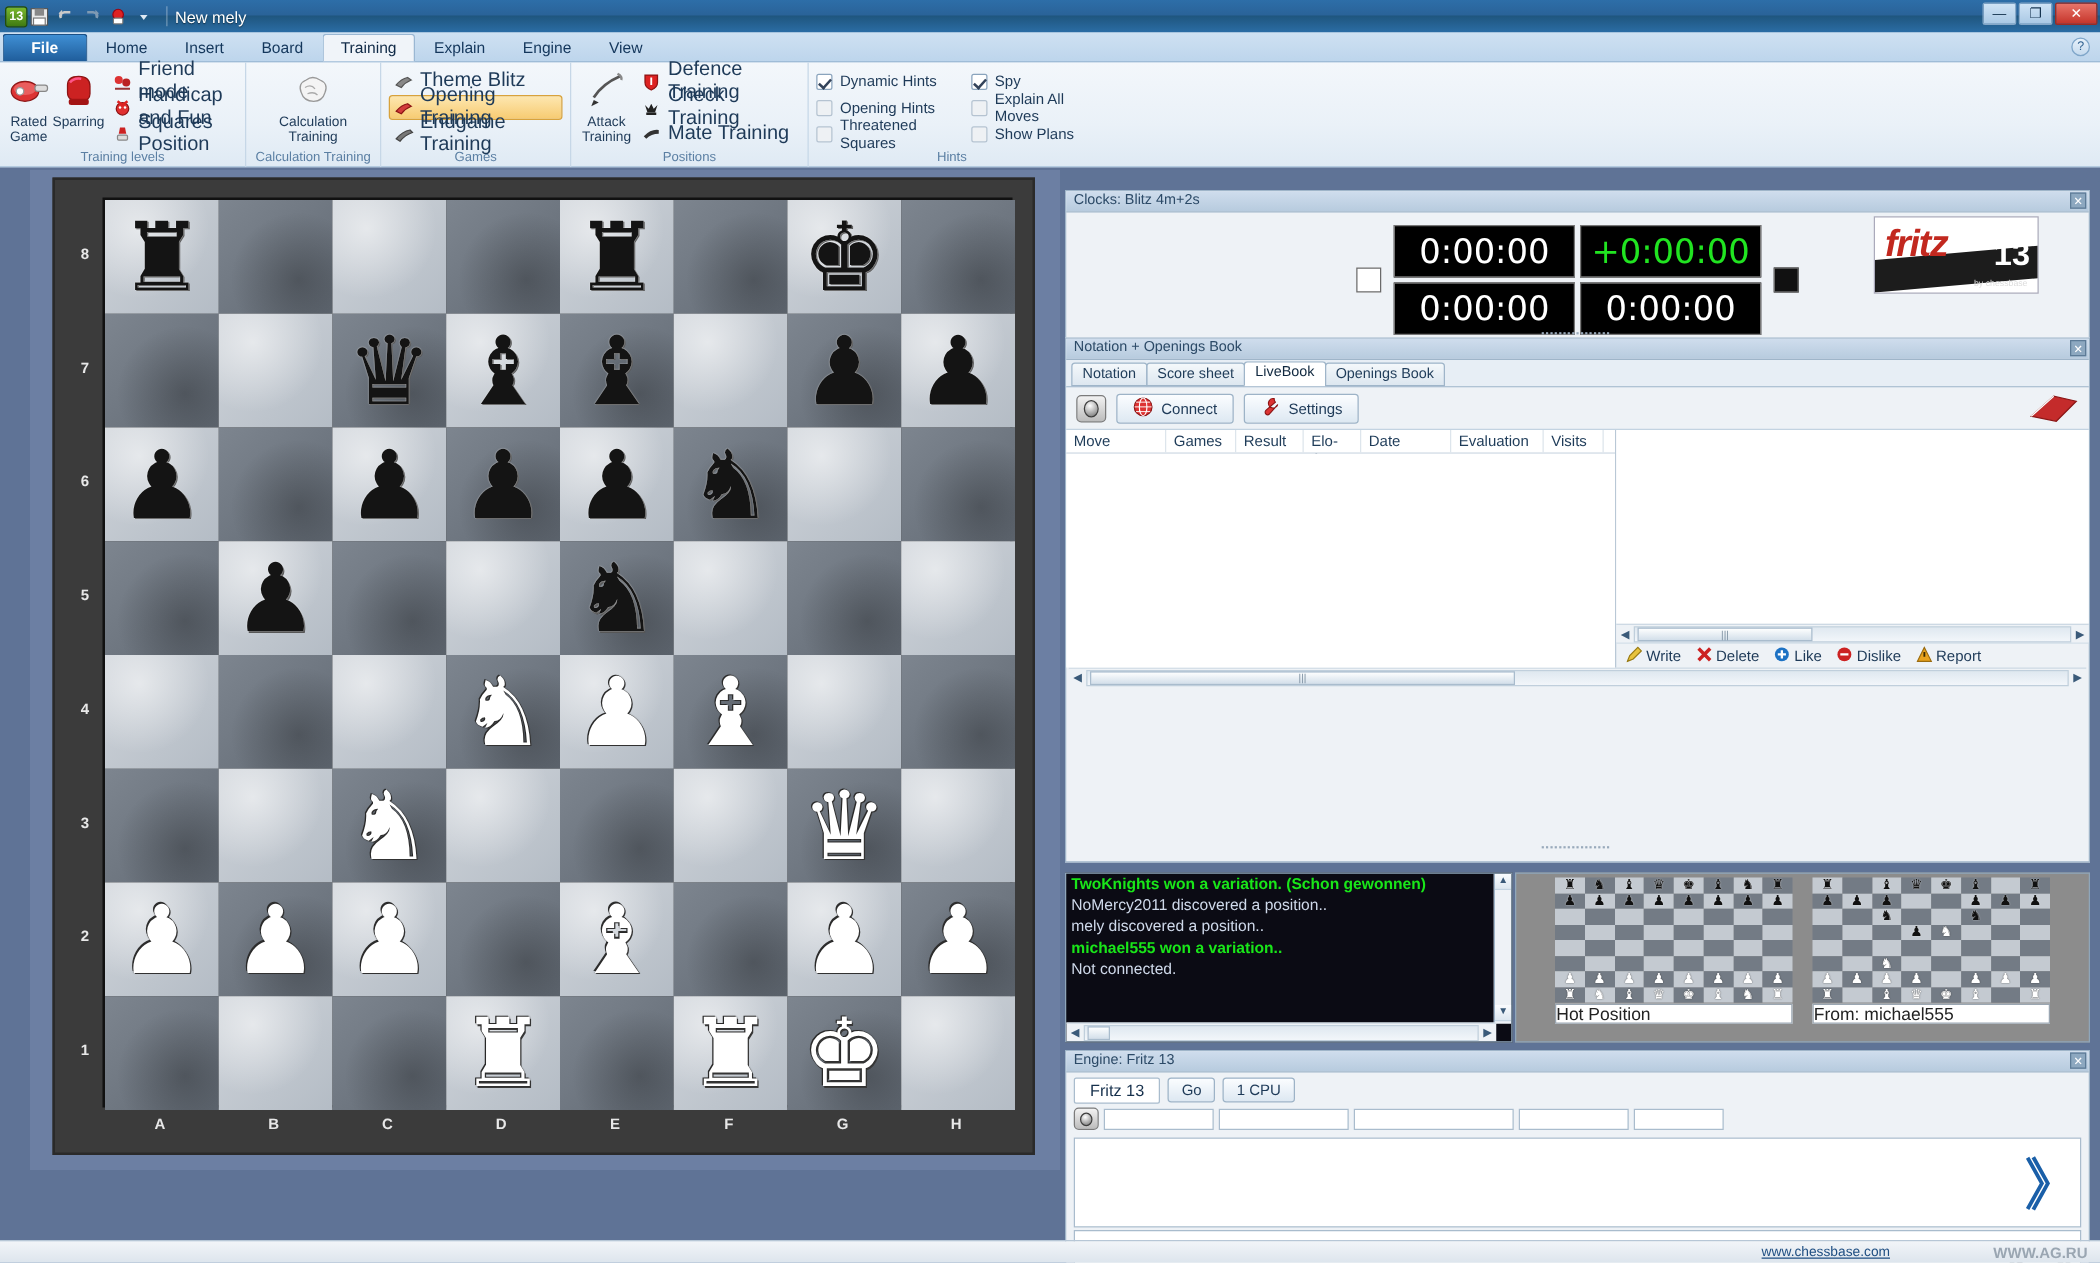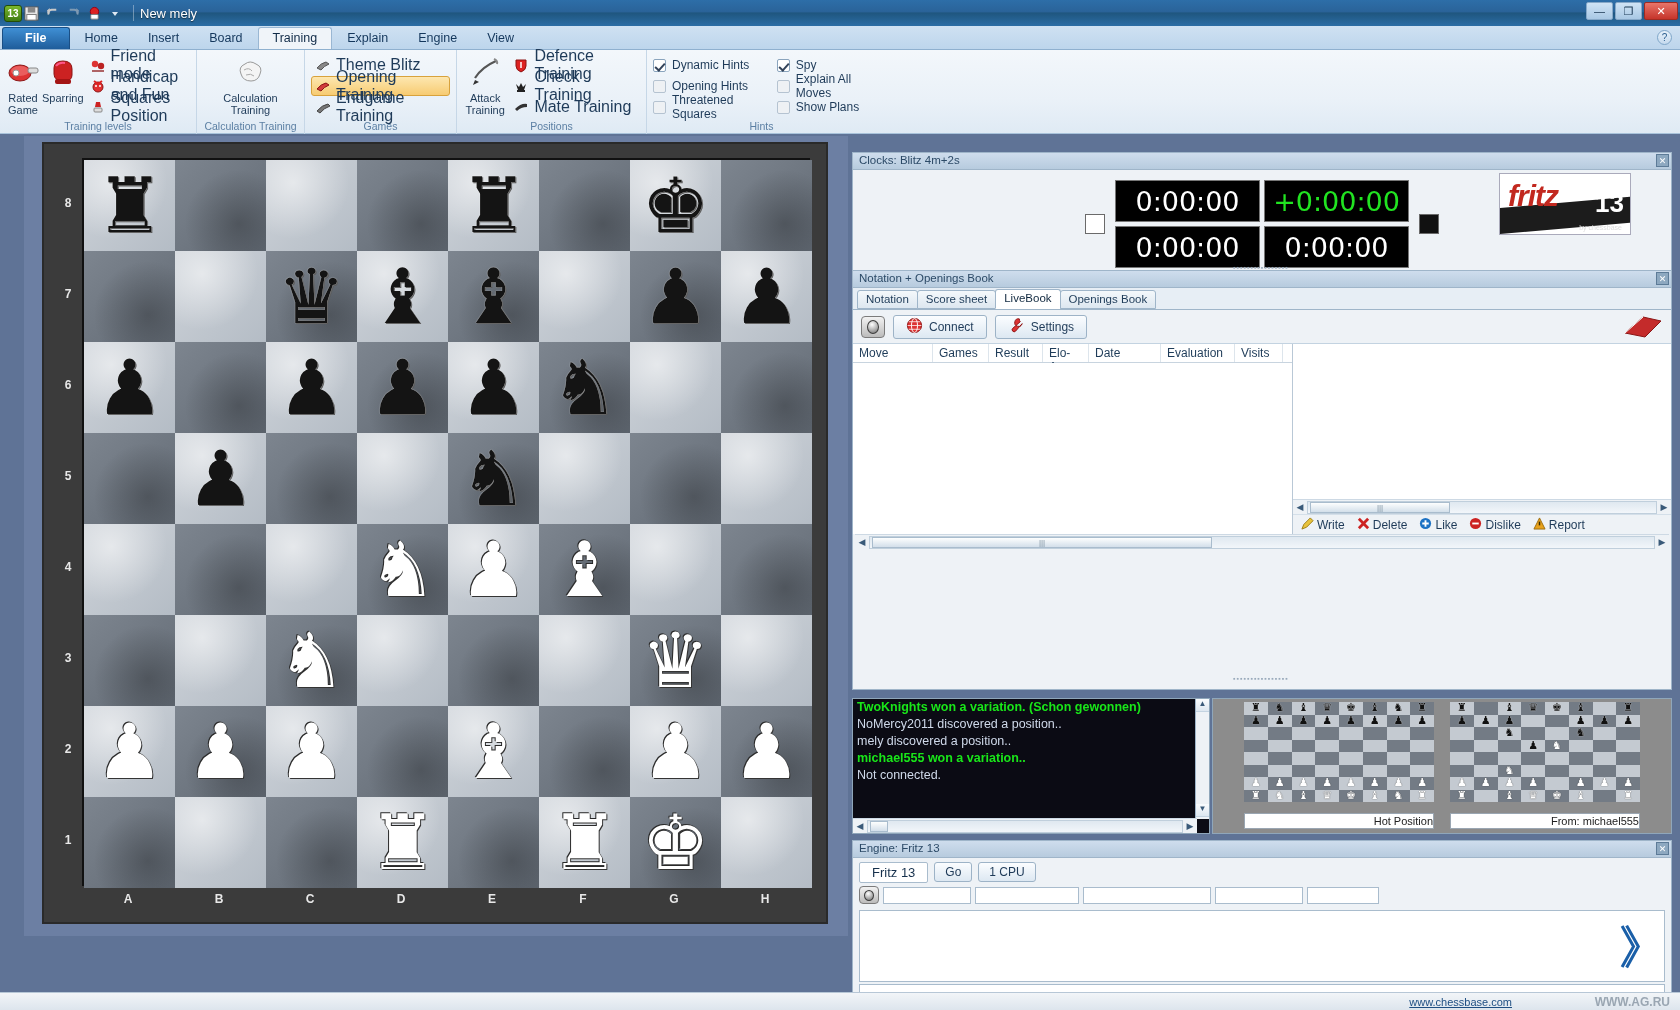--- a/index.html
+++ b/index.html
@@ -240,22 +240,22 @@
     background: #8c8c8c; border: 1px solid #8fa6ba; display: flex; gap: 16px;
     justify-content: center; padding-top: 3px; }
   .mini-wrap { width: 190px; }
   .mini { width: 190px; height: 100px; display: grid; grid-template-columns: repeat(8,1fr);
     grid-template-rows: repeat(8,1fr); }
   .mc { position: relative; font-size: 11px; text-align: center; line-height: 12.5px;
     font-family: "DejaVu Sans", sans-serif; }
   .mc.l { background: #c4cad1; } .mc.d { background: #737b85; }
   .mc .mp.w { color: #fff; text-shadow: 0 0 1px #222; }
   .mc .mp.b { color: #111; text-shadow: 0 0 1px #eee; }
-  .mini-cap { margin-top: 11px; height: 16px; background: #fff; border: 1px solid #9aa6b2;
-    font-size: 11px; text-align: right; line-height: 15px; color: #222; }
+  .mini-cap { margin-top: 1px; height: 16px; background: #fff; border: 1px solid #9aa6b2;
+    font-size: 14px; text-align: left; line-height: 15px; color: #222; }
 
   
   #engine { left: 852px; top: 706px; width: 820px; height: 220px; }
   .eng-bar { display: flex; align-items: center; gap: 6px; height: 28px; padding: 4px 6px; }
   .eng-name { border: 1px solid #a9bccd; background: #fff; font-size: 13px; padding: 2px 12px;
      border-radius: 2px; color: #16304c; }
   .eng-btn { border: 1px solid #9db3c7; border-radius: 3px; font-size: 12px; padding: 2px 10px;
      background: linear-gradient(to bottom,#fbfdff,#dde8f2); color: #1e3a58; }
   .eng-fields { display: flex; gap: 4px; padding: 0 6px 4px; align-items: center; }
   .ef { height: 17px; border: 1px solid #a9bccd; background: #fff; }

